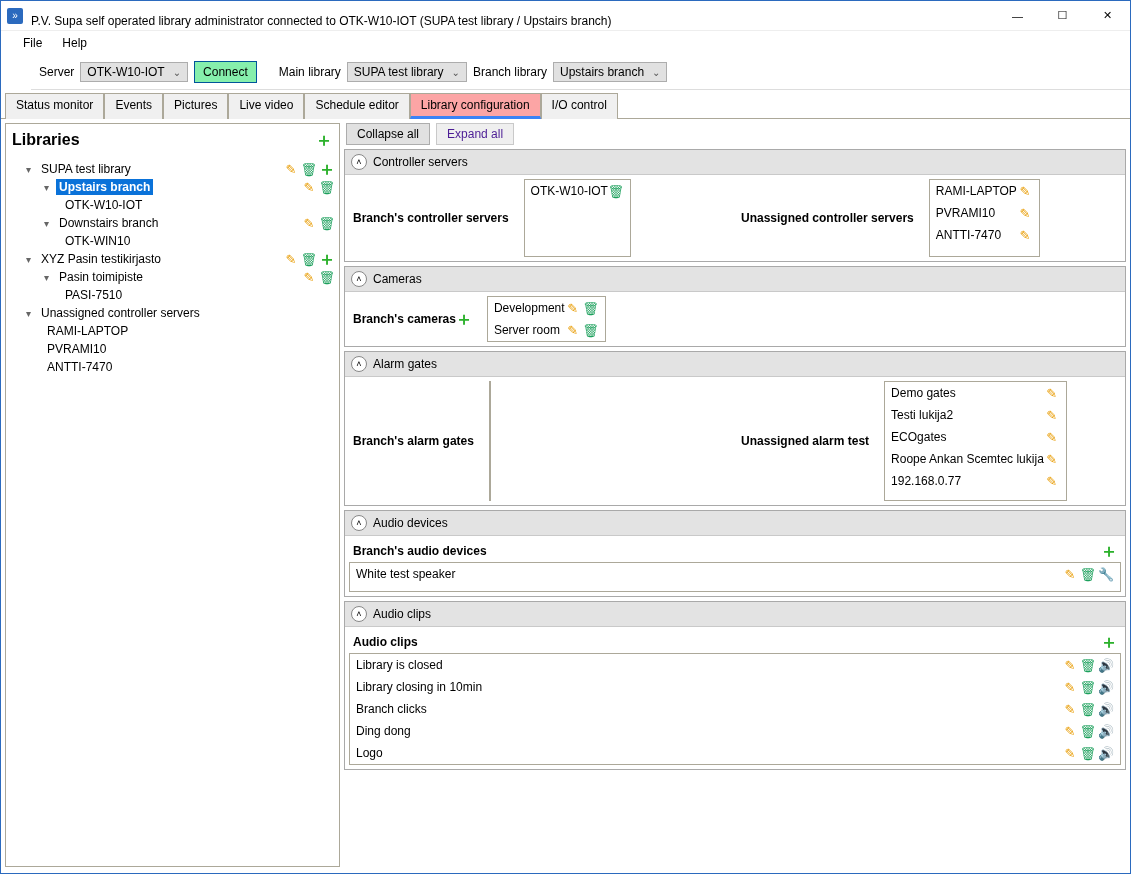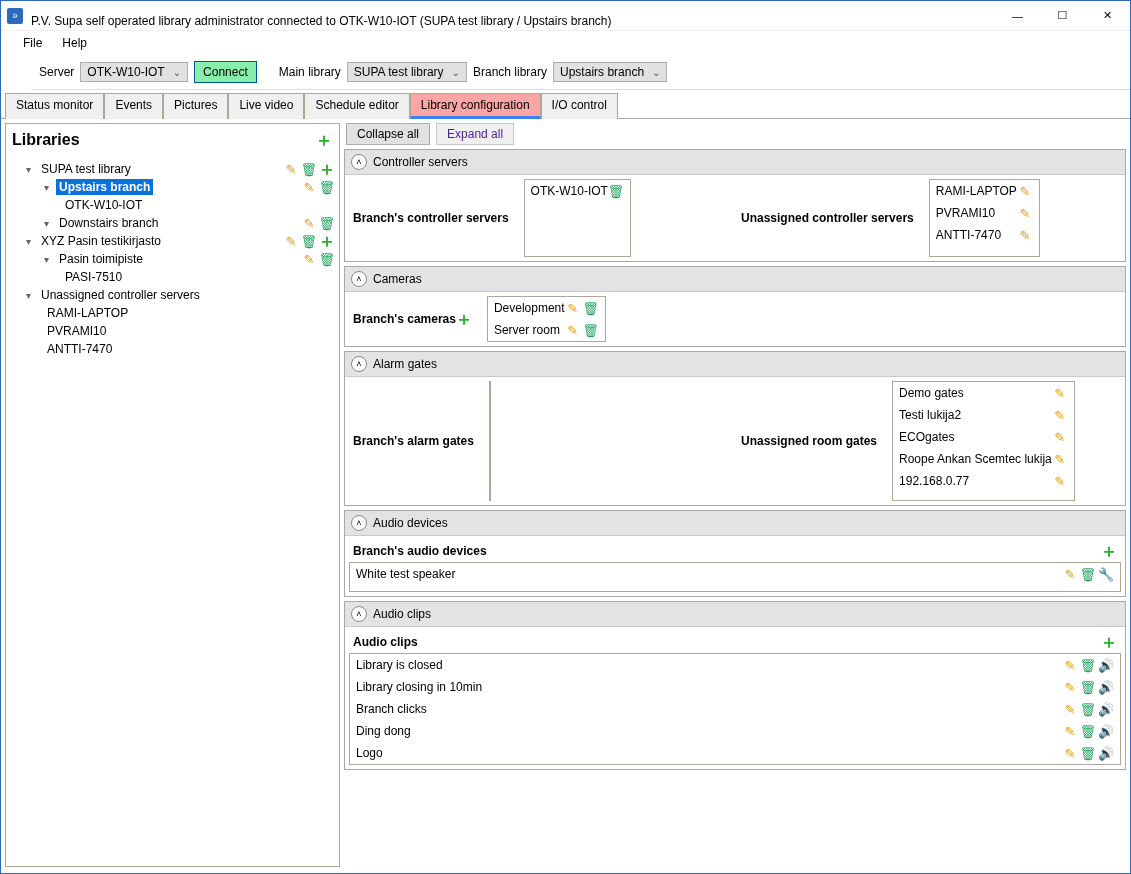--- a/index.html
+++ b/index.html
@@ -138,20 +138,23 @@
           <span class="label">OTK-W10-IOT</span>
         </div>
       <div class="tree-row indent2">
           <span class="caret"></span>
           <span class="label">Downstairs branch</span>
           <span class="row-icons">
             <span class="ico ico-edit">✎</span>
             <span class="ico ico-del">🗑</span>
           </span>
         </div>
+      <div class="tree-row indent3">
+          <span class="label">OTK-WIN10</span>
+        </div>
       <div class="tree-row indent1">
           <span class="caret"></span>
           <span class="label">XYZ Pasin testikirjasto</span>
           <span class="row-icons">
             <span class="ico ico-edit">✎</span>
             <span class="ico ico-del">🗑</span>
             <span class="ico ico-add-green">＋</span>
           </span>
         </div>
       <div class="tree-row indent2">
@@ -270,21 +273,21 @@
           <span class="chev-circle">˄</span>
           <span class="section-title">Alarm gates</span>
         </div>
       <div class="section-body">
         <div class="sub-columns">
           <div class="sub-col">
             <div class="sub-head">Branch's alarm gates</div>
             <div class="list-box" style="min-height:120px"></div>
           </div>
           <div class="sub-col">
-            <div class="sub-head">Unassigned room gates</div>
+            <div class="sub-head">Unassigned alarm test</div>
             <div class="list-box">
               <div class="list-item">
                   <span>Demo gates</span>
                   <span class="icon-grp">
                     <span class="ico ico-edit">✎</span>
                   </span>
                 </div>
               <div class="list-item">
                   <span>Testi lukija2</span>
                   <span class="icon-grp">

